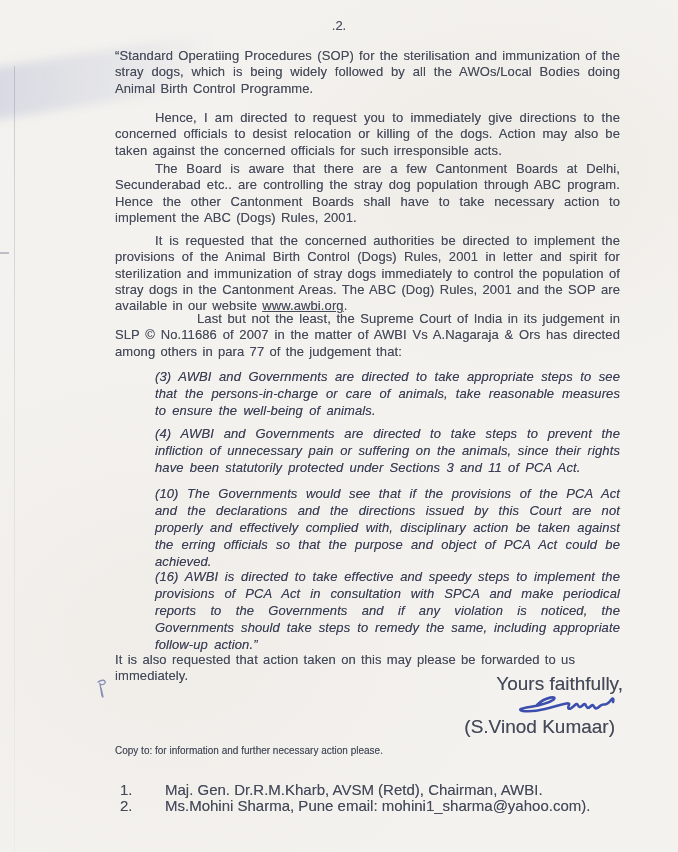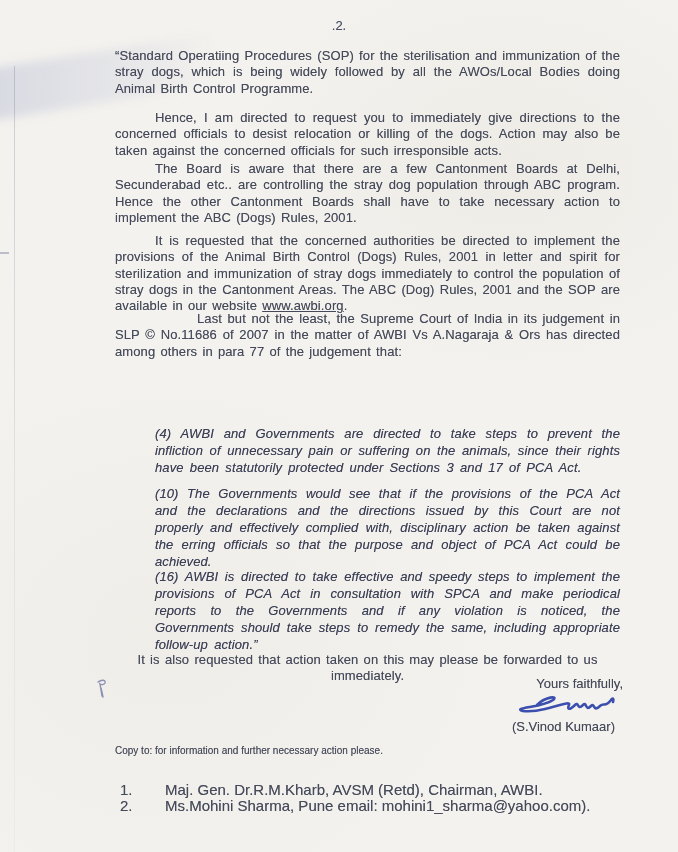--- a/index.html
+++ b/index.html
@@ -82,21 +82,21 @@
   }
   .weblink {
     text-decoration: underline;
     color: inherit;
     cursor: pointer;
   }
   .signoff {
     position: absolute;
     left: 455px; top: 676px;
     width: 168px;
-    font-size: 13px;
+    font-size: 19px;
     line-height: 16px;
     text-align: right;
     text-shadow: 0 0 0.5px rgba(69,74,90,0.55);
   }
   .signoff .sig-svg { display: block; margin: 1px 4px 0 auto; }
   .signoff .sig-name { padding-right: 8px; }
   .signoff .sig-title { padding-right: 12px; }
   .copy-heading {
     position: absolute;
     left: 115px; top: 745px;
@@ -135,25 +135,26 @@
   <div class="block" style="top:48px">“Standard Operatiing Procedures (SOP) for the sterilisation and immunization of the stray dogs, which is being widely followed by all the AWOs/Local Bodies doing Animal Birth Control Programme.</div>
 
   <div class="block indent1" style="top:110px">Hence, I am directed to request you to immediately give directions to the concerned officials to desist relocation or killing of the dogs. Action may also be taken against the concerned officials for such irresponsible acts.</div>
 
   <div class="block indent1" style="top:161px">The Board is aware that there are a few Cantonment Boards at Delhi, Secunderabad etc.. are controlling the stray dog population through ABC program. Hence the other Cantonment Boards shall have to take necessary action to implement the ABC (Dogs) Rules, 2001.</div>
 
   <div class="block indent1" style="top:233px"><span>It is requested that the concerned authorities be directed to implement the provisions of the Animal Birth Control (Dogs) Rules, 2001 in letter and spirit for sterilization and immunization of stray dogs immediately to control the population of stray dogs in the Cantonment Areas. The ABC (Dog) Rules, 2001 and the SOP are available in our website </span><span class="weblink">www.awbi.org</span><span>.</span></div>
 
   <div class="block indent2" style="top:311px">Last but not the least, the Supreme Court of India in its judgement in SLP © No.11686 of 2007 in the matter of AWBI Vs A.Nagaraja &amp; Ors has directed among others in para 77 of the judgement that:</div>
 
-  <div class="block quote" style="top:425px">(4) AWBI and Governments are directed to take steps to prevent the infliction of unnecessary pain or suffering on the animals, since their rights have been statutorily protected under Sections 3 and 17 of PCA Act.</div>
+  <div class="block quote" style="top:368px">(3) AWBI and Governments are directed to take appropriate steps to see that the persons-in-charge or care of animals, take reasonable measures to ensure the well-being of animals.</div>
+  <div class="block quote" style="top:425px">(4) AWBI and Governments are directed to take steps to prevent the infliction of unnecessary pain or suffering on the animals, since their rights have been statutorily protected under Sections 3 and 11 of PCA Act.</div>
   <div class="block quote" style="top:485px">(10) The Governments would see that if the provisions of the PCA Act and the declarations and the directions issued by this Court are not properly and effectively complied with, disciplinary action be taken against the erring officials so that the purpose and object of PCA Act could be achieved.</div>
   <div class="block quote" style="top:568px">(16) AWBI is directed to take effective and speedy steps to implement the provisions of PCA Act in consultation with SPCA and make periodical reports to the Governments and if any violation is noticed, the Governments should take steps to remedy the same, including appropriate follow-up action.”</div>
 
-  <div class="block" style="top:652px; text-align:center">It is also requested that action taken on this may please be forwarded to us immediately.</div>
+  <div class="block" style="top:652px; text-align:left">It is also requested that action taken on this may please be forwarded to us immediately.</div>
 
   <div class="signoff">
     <div>Yours faithfully,</div>
     <svg class="sig-svg" width="104" height="26" viewBox="0 0 104 26">
       <path d="M22 12 C 30 4, 44 2, 38 7 C 30 13, 10 14, 6 16 C 2 18, 14 20, 30 16 C 46 12, 56 8, 54 12 C 52 16, 54 18, 60 12 C 64 8, 62 18, 68 12 C 72 8, 70 19, 76 13 C 80 9, 78 20, 85 13 C 89 9, 90 15, 96 7 C 98 4, 99 6, 98 9" stroke="#3c4fae" stroke-width="2.6" fill="none" stroke-linecap="round" stroke-linejoin="round"></path>
     </svg>
     <div class="sig-name">(S.Vinod Kumaar)</div>
   </div>
 
   <div class="copy-heading">Copy to: for information and further necessary action please.</div>

